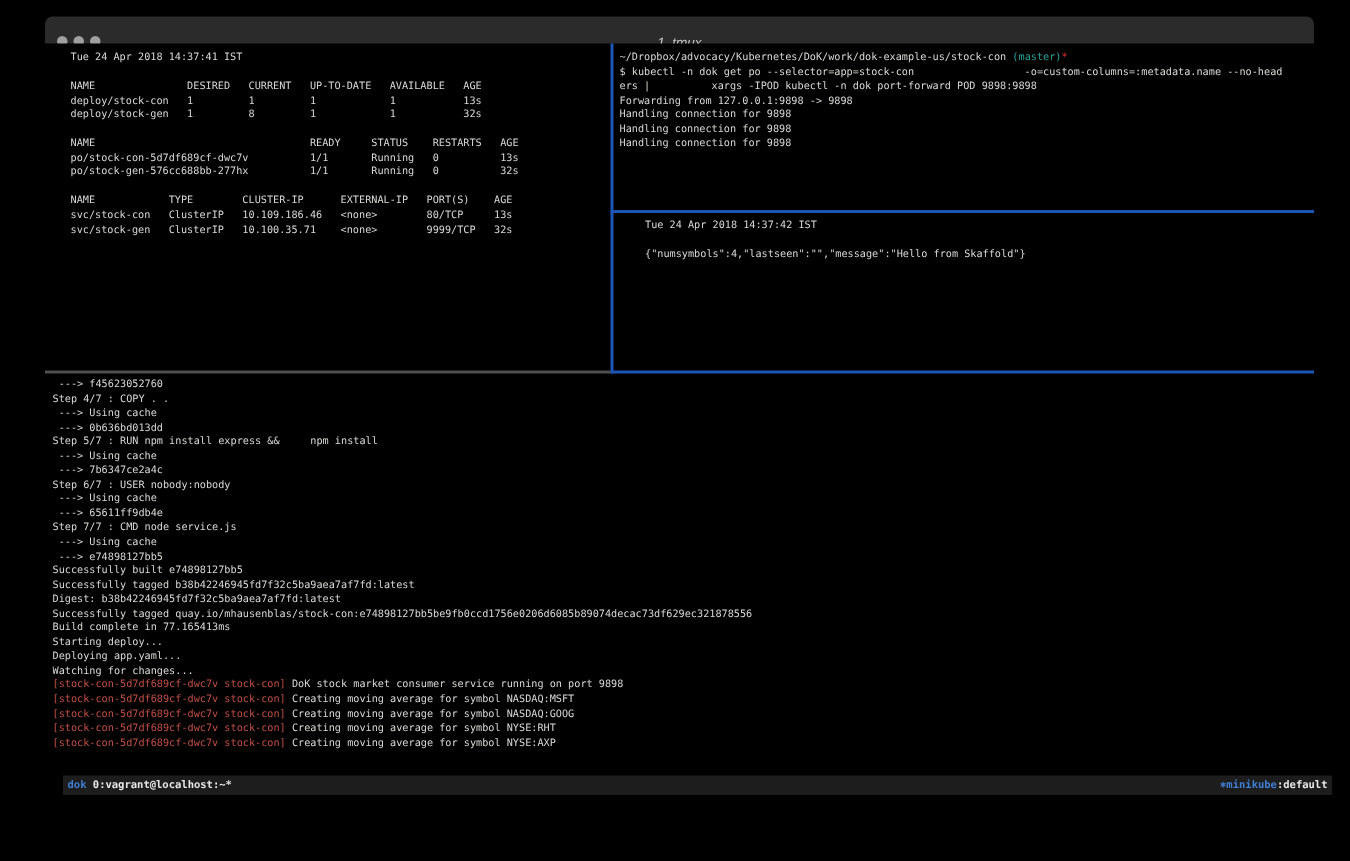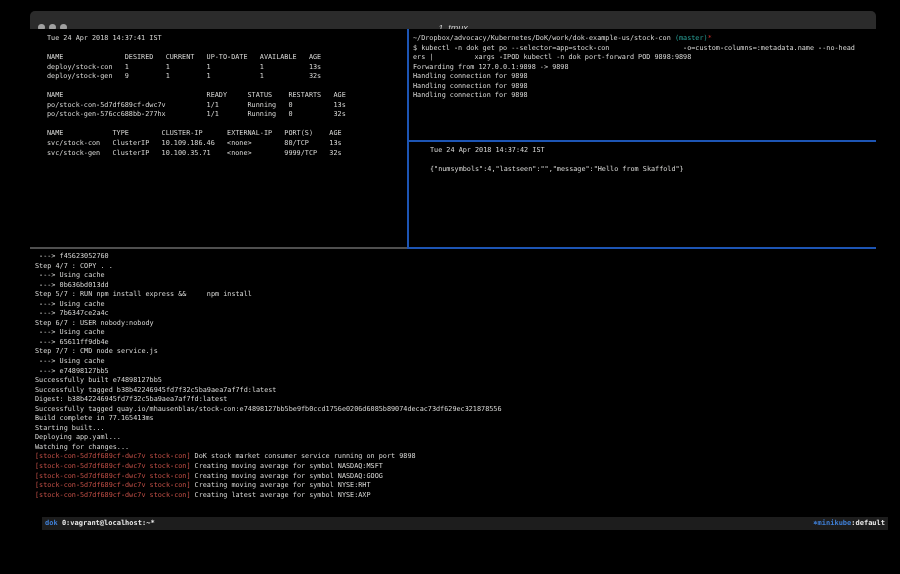--- a/index.html
+++ b/index.html
@@ -70,21 +70,21 @@
     <div class="titletext">1. tmux</div>
   </div>
 
   <div class="terminal">
 
     <div class="pane pane-tl">
         <div class="tline"><span>Tue 24 Apr 2018 14:37:41 IST</span></div>
         <div class="tline">&nbsp;</div>
         <div class="tline"><span>NAME               DESIRED   CURRENT   UP-TO-DATE   AVAILABLE   AGE</span></div>
         <div class="tline"><span>deploy/stock-con   1         1         1            1           13s</span></div>
-        <div class="tline"><span>deploy/stock-gen   9         1         1            1           32s</span></div>
+        <div class="tline"><span>deploy/stock-gen   1         8         1            1           32s</span></div>
         <div class="tline">&nbsp;</div>
         <div class="tline"><span>NAME                                   READY     STATUS    RESTARTS   AGE</span></div>
         <div class="tline"><span>po/stock-con-5d7df689cf-dwc7v          1/1       Running   0          13s</span></div>
         <div class="tline"><span>po/stock-gen-576cc688bb-277hx          1/1       Running   0          32s</span></div>
         <div class="tline">&nbsp;</div>
         <div class="tline"><span>NAME            TYPE        CLUSTER-IP      EXTERNAL-IP   PORT(S)    AGE</span></div>
         <div class="tline"><span>svc/stock-con   ClusterIP   10.109.186.46   &lt;none&gt;        80/TCP     13s</span></div>
         <div class="tline"><span>svc/stock-gen   ClusterIP   10.100.35.71    &lt;none&gt;        9999/TCP   32s</span></div>
       </div>
 
@@ -123,28 +123,28 @@
         <div class="tline"><span> ---&gt; Using cache</span></div>
         <div class="tline"><span> ---&gt; 65611ff9db4e</span></div>
         <div class="tline"><span>Step 7/7 : CMD node service.js</span></div>
         <div class="tline"><span> ---&gt; Using cache</span></div>
         <div class="tline"><span> ---&gt; e74898127bb5</span></div>
         <div class="tline"><span>Successfully built e74898127bb5</span></div>
         <div class="tline"><span>Successfully tagged b38b42246945fd7f32c5ba9aea7af7fd:latest</span></div>
         <div class="tline"><span>Digest: b38b42246945fd7f32c5ba9aea7af7fd:latest</span></div>
         <div class="tline"><span>Successfully tagged quay.io/mhausenblas/stock-con:e74898127bb5be9fb0ccd1756e0206d6085b89074decac73df629ec321878556</span></div>
         <div class="tline"><span>Build complete in 77.165413ms</span></div>
-        <div class="tline"><span>Starting built...</span></div>
+        <div class="tline"><span>Starting deploy...</span></div>
         <div class="tline"><span>Deploying app.yaml...</span></div>
         <div class="tline"><span>Watching for changes...</span></div>
         <div class="tline"><span class="c-logred">[stock-con-5d7df689cf-dwc7v stock-con]</span><span> DoK stock market consumer service running on port 9898</span></div>
         <div class="tline"><span class="c-logred">[stock-con-5d7df689cf-dwc7v stock-con]</span><span> Creating moving average for symbol NASDAQ:MSFT</span></div>
         <div class="tline"><span class="c-logred">[stock-con-5d7df689cf-dwc7v stock-con]</span><span> Creating moving average for symbol NASDAQ:GOOG</span></div>
         <div class="tline"><span class="c-logred">[stock-con-5d7df689cf-dwc7v stock-con]</span><span> Creating moving average for symbol NYSE:RHT</span></div>
-        <div class="tline"><span class="c-logred">[stock-con-5d7df689cf-dwc7v stock-con]</span><span> Creating latest average for symbol NYSE:AXP</span></div>
+        <div class="tline"><span class="c-logred">[stock-con-5d7df689cf-dwc7v stock-con]</span><span> Creating moving average for symbol NYSE:AXP</span></div>
       </div>
 
     <div class="statusbar">
       <div class="status-left">
         <span class="c-blue">dok</span><span> </span><span class="c-white">0:vagrant@localhost:~*</span>
       </div>
       <div class="status-right">
         <span class="c-blue">⎈</span><span class="c-blue">minikube</span><span class="c-white">:default</span>
       </div>
     </div>

